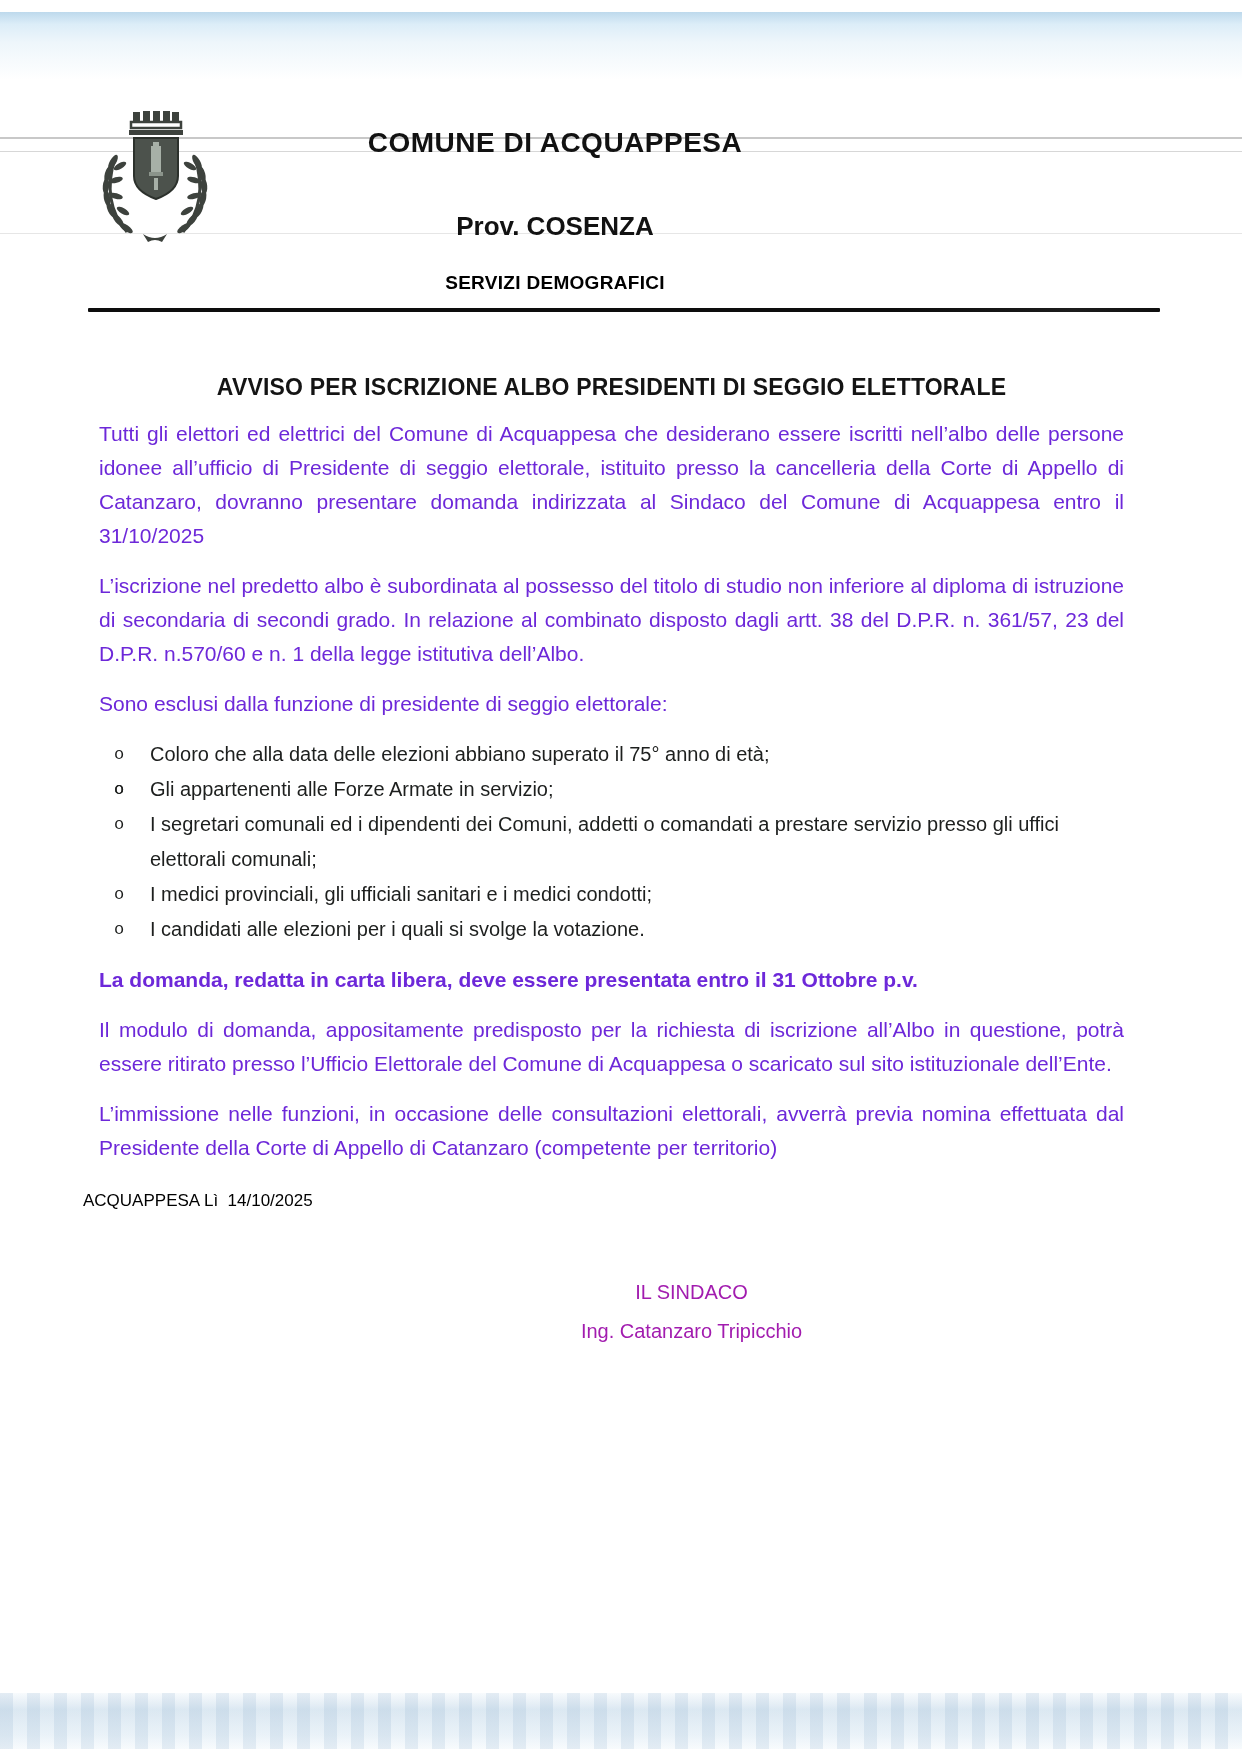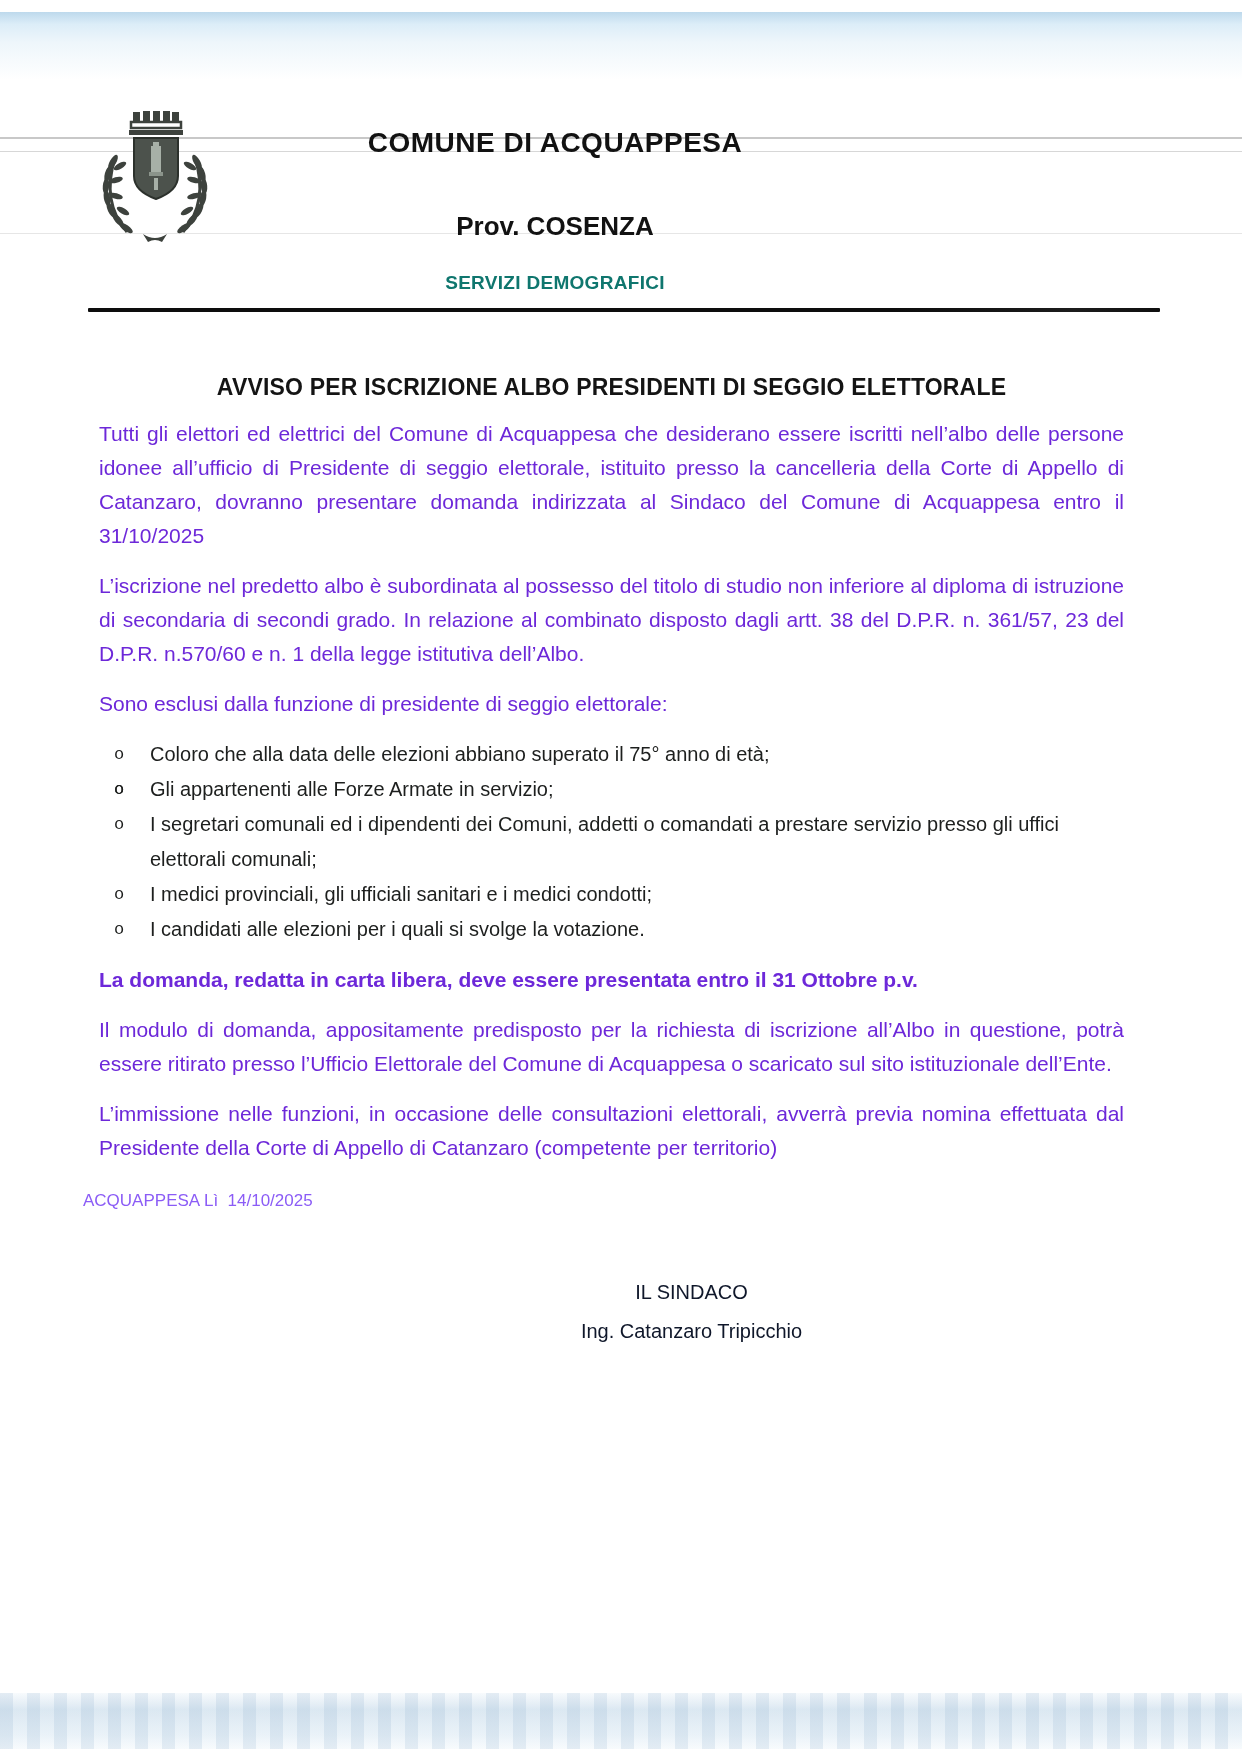--- a/index.html
+++ b/index.html
@@ -30,21 +30,21 @@
   .scanline.l3{top:233px;opacity:.35;}
 
   
   .crest{position:absolute;left:93px;top:106px;width:124px;height:140px;}
   .header-text{
     position:absolute;top:127px;left:0;width:1110px;
     text-align:center;
   }
   .muni-name{font-size:28px;font-weight:bold;letter-spacing:.5px;color:#121212;margin:0;}
   .prov-name{font-size:26px;font-weight:bold;color:#121212;margin:52px 0 0 0;}
-  .office-name{font-size:19px;font-weight:bold;color:#0f766e;margin:30px 0 0 0;letter-spacing:.3px;}
+  .office-name{font-size:19px;font-weight:bold;color:#000000;margin:30px 0 0 0;letter-spacing:.3px;}
   .header-rule{
     position:absolute;top:308px;left:88px;width:1072px;height:4px;
     background:linear-gradient(to right,#0d0d0d 0 75%,#1c1c1c 92%,#0f0f0f 100%);
     border-radius:1px;
   }
 
   
   .content{position:absolute;top:312px;left:83px;width:1057px;}
   .notice-title{
     text-align:center;font-size:23px;font-weight:bold;color:#141414;
@@ -67,25 +67,25 @@
   }
   ul.excl-list .marker{
     position:absolute;left:31px;top:0;
     font-family:"Liberation Mono",monospace;
     font-size:17px;line-height:35px;
   }
   .deadline{margin-top:20px;font-weight:bold;text-align:left;}
   .p-nomina{margin-top:22px;text-align:left;}
   .p-modulo{margin-top:22px;text-align:justify;}
   .place-date{
-    margin-top:26px;font-size:17px;color:#8b5cf6;white-space:pre-wrap;
+    margin-top:26px;font-size:17px;color:#000000;white-space:pre-wrap;
   }
   .signature{
     margin-top:70px;text-align:center;transform:translateX(80px);
-    font-size:20px;color:#0f172a;
+    font-size:20px;color:#a21caf;
   }
   .sig-role{margin:0;}
   .sig-name{margin:16px 0 0 0;}
 </style>
 </head>
 <body>
 
 <div class="page">
 
   <div class="top-band"></div>

